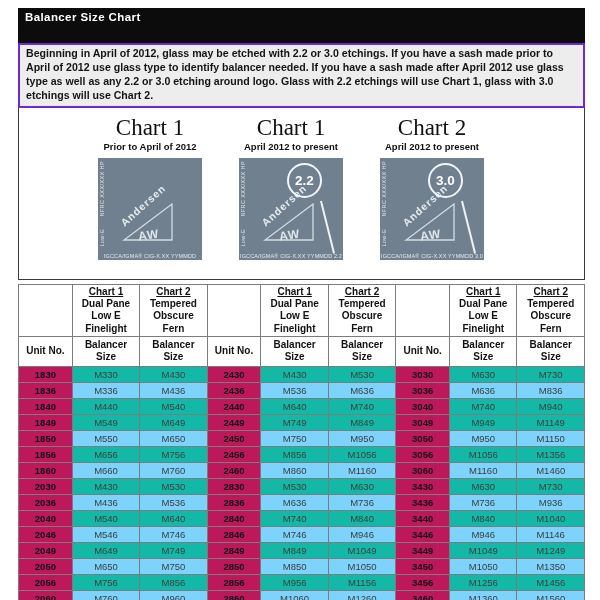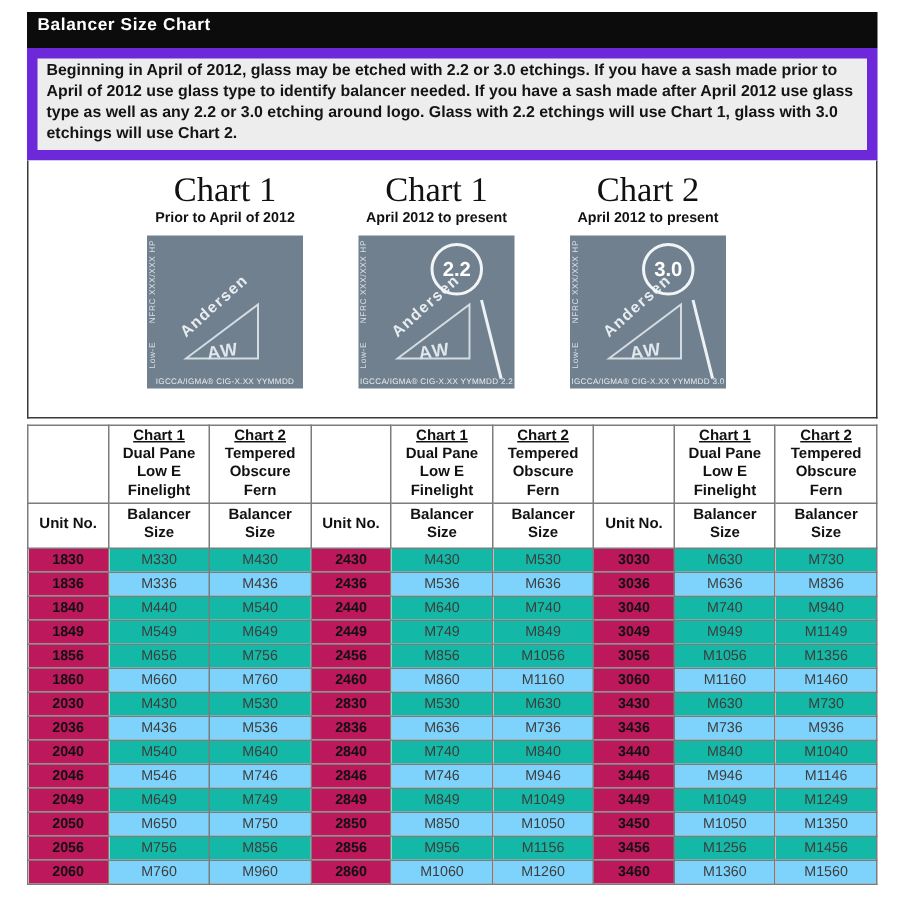--- a/index.html
+++ b/index.html
@@ -6,26 +6,26 @@
   html,body { margin:0; padding:0; }
   body {
     width:600px; height:600px; background:#ffffff;
     font-family:"Liberation Sans", sans-serif; color:#111;
   }
   .page { position:relative; width:600px; height:600px; padding:8px 15px 0 18px; }
 
   
   .title-bar {
     background:#0c0c0c; color:#fff; font-weight:bold;
-    font-size:11.5px; letter-spacing:.4px; padding:3px 7px 2px; height:24px;
+    font-size:11.5px; letter-spacing:.4px; padding:3px 7px 2px; height:35px;
   }
 
   
   .intro-box {
-    border:7px solid #6d28d9; background:#ededed;
+    border:2px solid #6d28d9; background:#ededed;
     font-size:10.6px; font-weight:bold; line-height:1.32;
     padding:2px 6px 3px; color:#141414;
   }
 
   
   .charts-panel {
     border:1px solid #3a3a3a; border-top:none; background:#fff;
     height:172px; display:flex; padding:8px 0 0 72px; gap:23px;
   }
   .chart-fig { width:118px; text-align:center; }
@@ -273,20 +273,31 @@
           <td class="unit">1849</td>
           <td>M549</td>
           <td>M649</td>
           <td class="unit">2449</td>
           <td>M749</td>
           <td>M849</td>
           <td class="unit">3049</td>
           <td>M949</td>
           <td>M1149</td>
         </tr>
+        <tr>
+          <td class="unit">1850</td>
+          <td>M550</td>
+          <td>M650</td>
+          <td class="unit">2450</td>
+          <td>M750</td>
+          <td>M950</td>
+          <td class="unit">3050</td>
+          <td>M950</td>
+          <td>M1150</td>
+        </tr>
         <tr class="shaded">
           <td class="unit">1856</td>
           <td>M656</td>
           <td>M756</td>
           <td class="unit">2456</td>
           <td>M856</td>
           <td>M1056</td>
           <td class="unit">3056</td>
           <td>M1056</td>
           <td>M1356</td>

